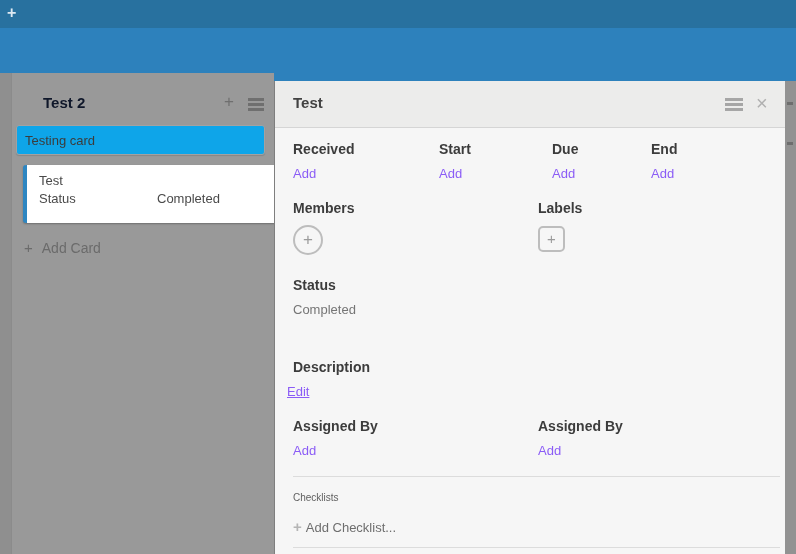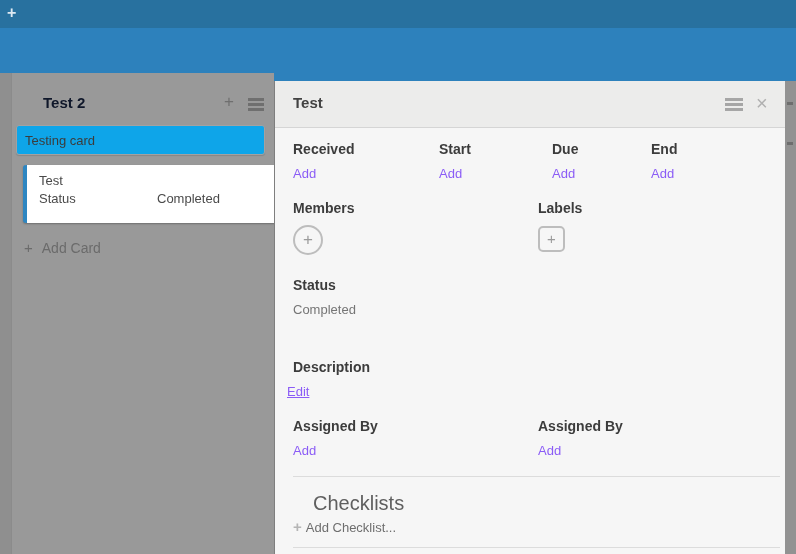--- a/index.html
+++ b/index.html
@@ -103,21 +103,21 @@
 
   .reqby-label { left:18px;  top:290px; }
   .reqby-add   { left:18px;  top:315px; }
   .asgby-label { left:263px; top:290px; }
   .asgby-add   { left:263px; top:315px; }
 
   .divider { left:18px; width:487px; height:1px; background:#dcdcdc; }
   .div-1 { top:348px; }
   .div-2 { top:419px; }
 
-  .checklists-label { left:18px; top:364px; font-size:20px; color:#5f5f5f;margin-left:20px; }
+  .checklists-label { left:18px; top:364px; font-size:10px; color:#5f5f5f; }
   .add-checklist { left:18px; top:390px; font-size:13px; color:#6e6e6e; cursor:pointer; }
   .add-checklist .plus { color:#b5b5b5; font-size:15px; font-weight:bold; margin-right:4px; }
 
   
   .right-strip { left:785px; top:81px; width:11px; height:473px; background:#929292; }
   .strip-mark { left:2px; width:6px; height:3px; background:#6e6e6e; }
   .mark-1 { top:21px; }
   .mark-2 { top:61px; }
 </style>
 </head>

